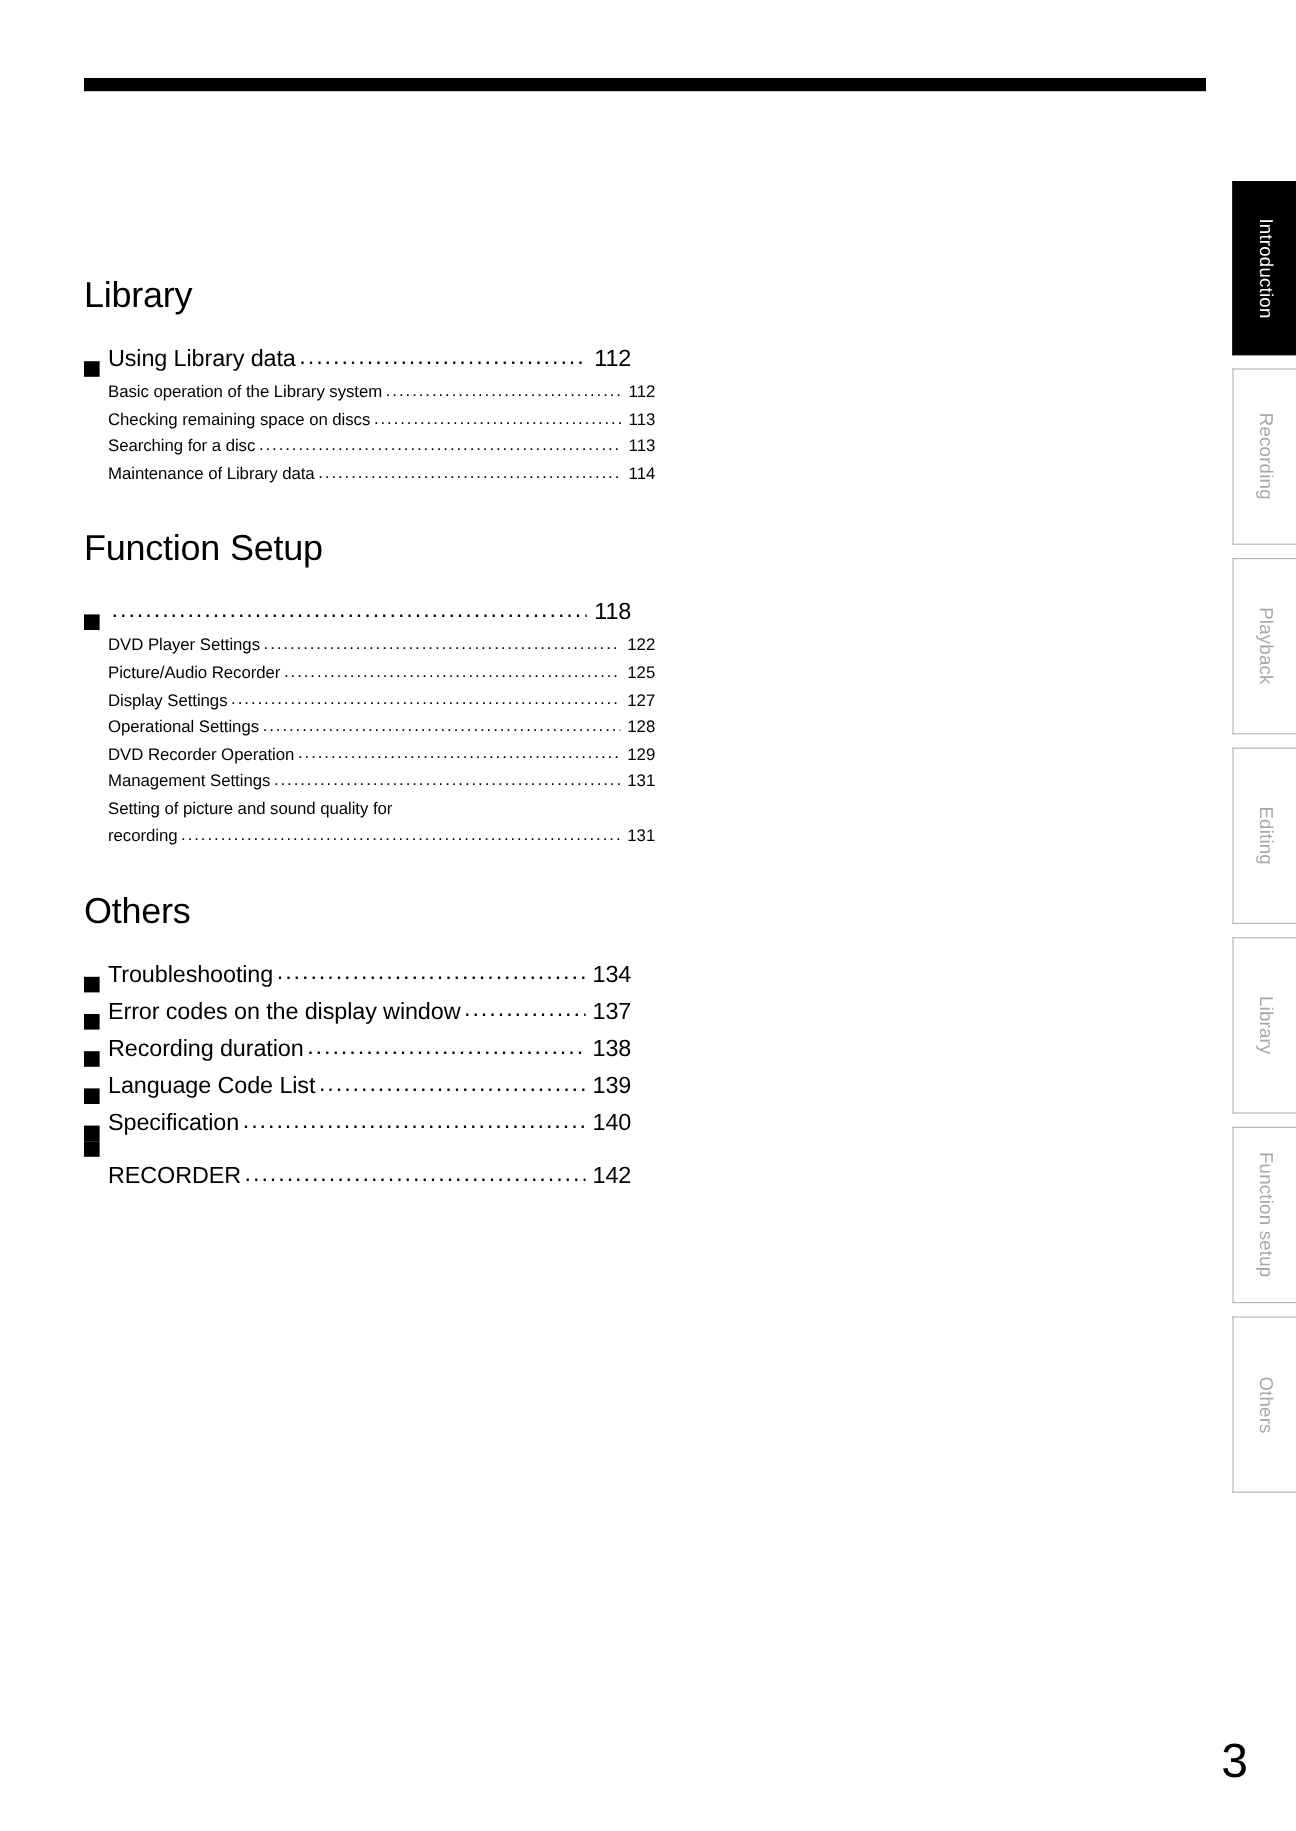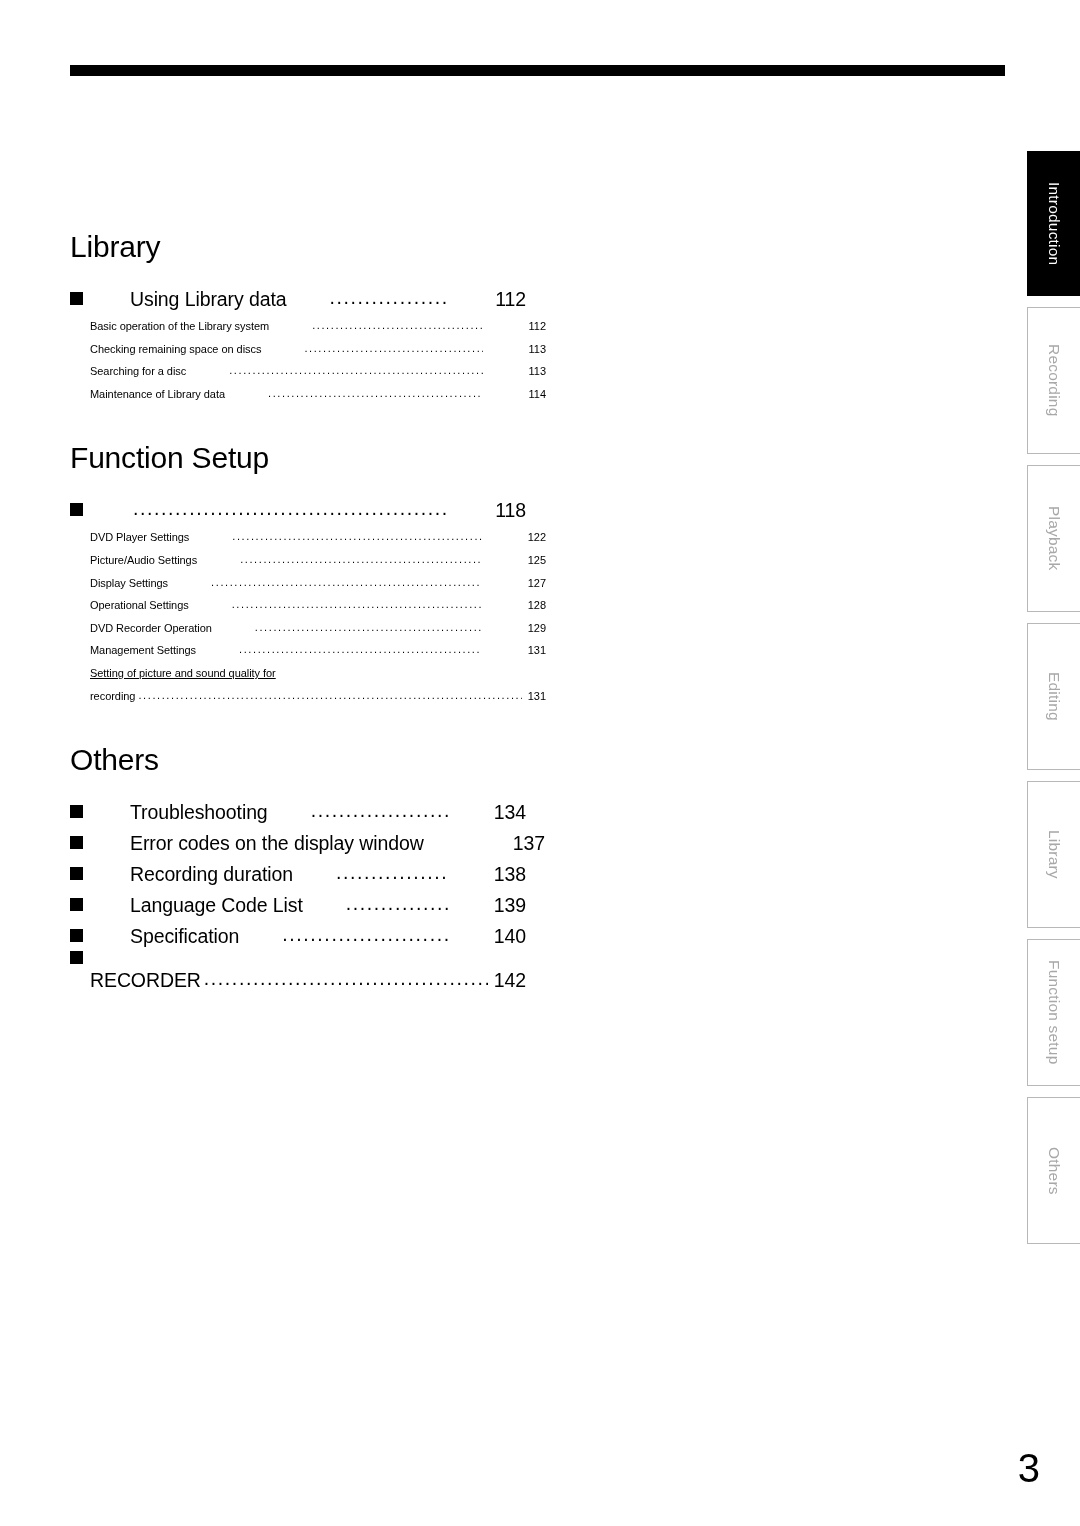--- a/index.html
+++ b/index.html
@@ -42,32 +42,31 @@
     font-weight: 400;
     letter-spacing: -0.2px;
     line-height: 1.0;
     margin: 0 0 22px 0;
     white-space: nowrap;
   }
 
   
   .entry {
     display: flex;
-    align-items: center;
+    align-items: flex-end;
     width: 100%;
-    gap: 40px;
   }
 
   .entry.lvl1 {
     font-size: 19.5px;
     line-height: 31px;
     letter-spacing: -0.1px;
   }
   .entry.lvl2 {
-    font-size: 11px;
+    font-size: 14px;
     line-height: 22.6px;
     letter-spacing: -0.05px;
     padding-left: 20px;
   }
 
   .bullet {
     flex: 0 0 auto;
     width: 13px;
     height: 13px;
     background: #000000;
@@ -98,21 +97,20 @@
     padding-left: 5px;
   }
 
   
   .entry.wrap {
     display: block;
   }
   .entry.wrap .line1 {
     display: flex;
     align-items: baseline;
-    text-decoration: underline;
   }
   .entry.wrap .line2 {
     display: flex;
     align-items: baseline;
     padding-left: 20px;
   }
   .entry.lvl2.wrap .line2 { padding-left: 0; }
 
   
   .page-number {
@@ -201,21 +199,21 @@
         <span class="bullet"></span>
         <span class="leader">..........................................................................................</span>
         <span class="page-no">118</span>
       </div>
       <div class="entry lvl2">
         <span class="entry-label">DVD Player Settings</span>
         <span class="leader">..........................................................................................</span>
         <span class="page-no">122</span>
       </div>
       <div class="entry lvl2">
-        <span class="entry-label">Picture/Audio Settings</span>
+        <span class="entry-label">Picture/Audio Recorder</span>
         <span class="leader">..........................................................................................</span>
         <span class="page-no">125</span>
       </div>
       <div class="entry lvl2">
         <span class="entry-label">Display Settings</span>
         <span class="leader">..........................................................................................</span>
         <span class="page-no">127</span>
       </div>
       <div class="entry lvl2">
         <span class="entry-label">Operational Settings</span>

